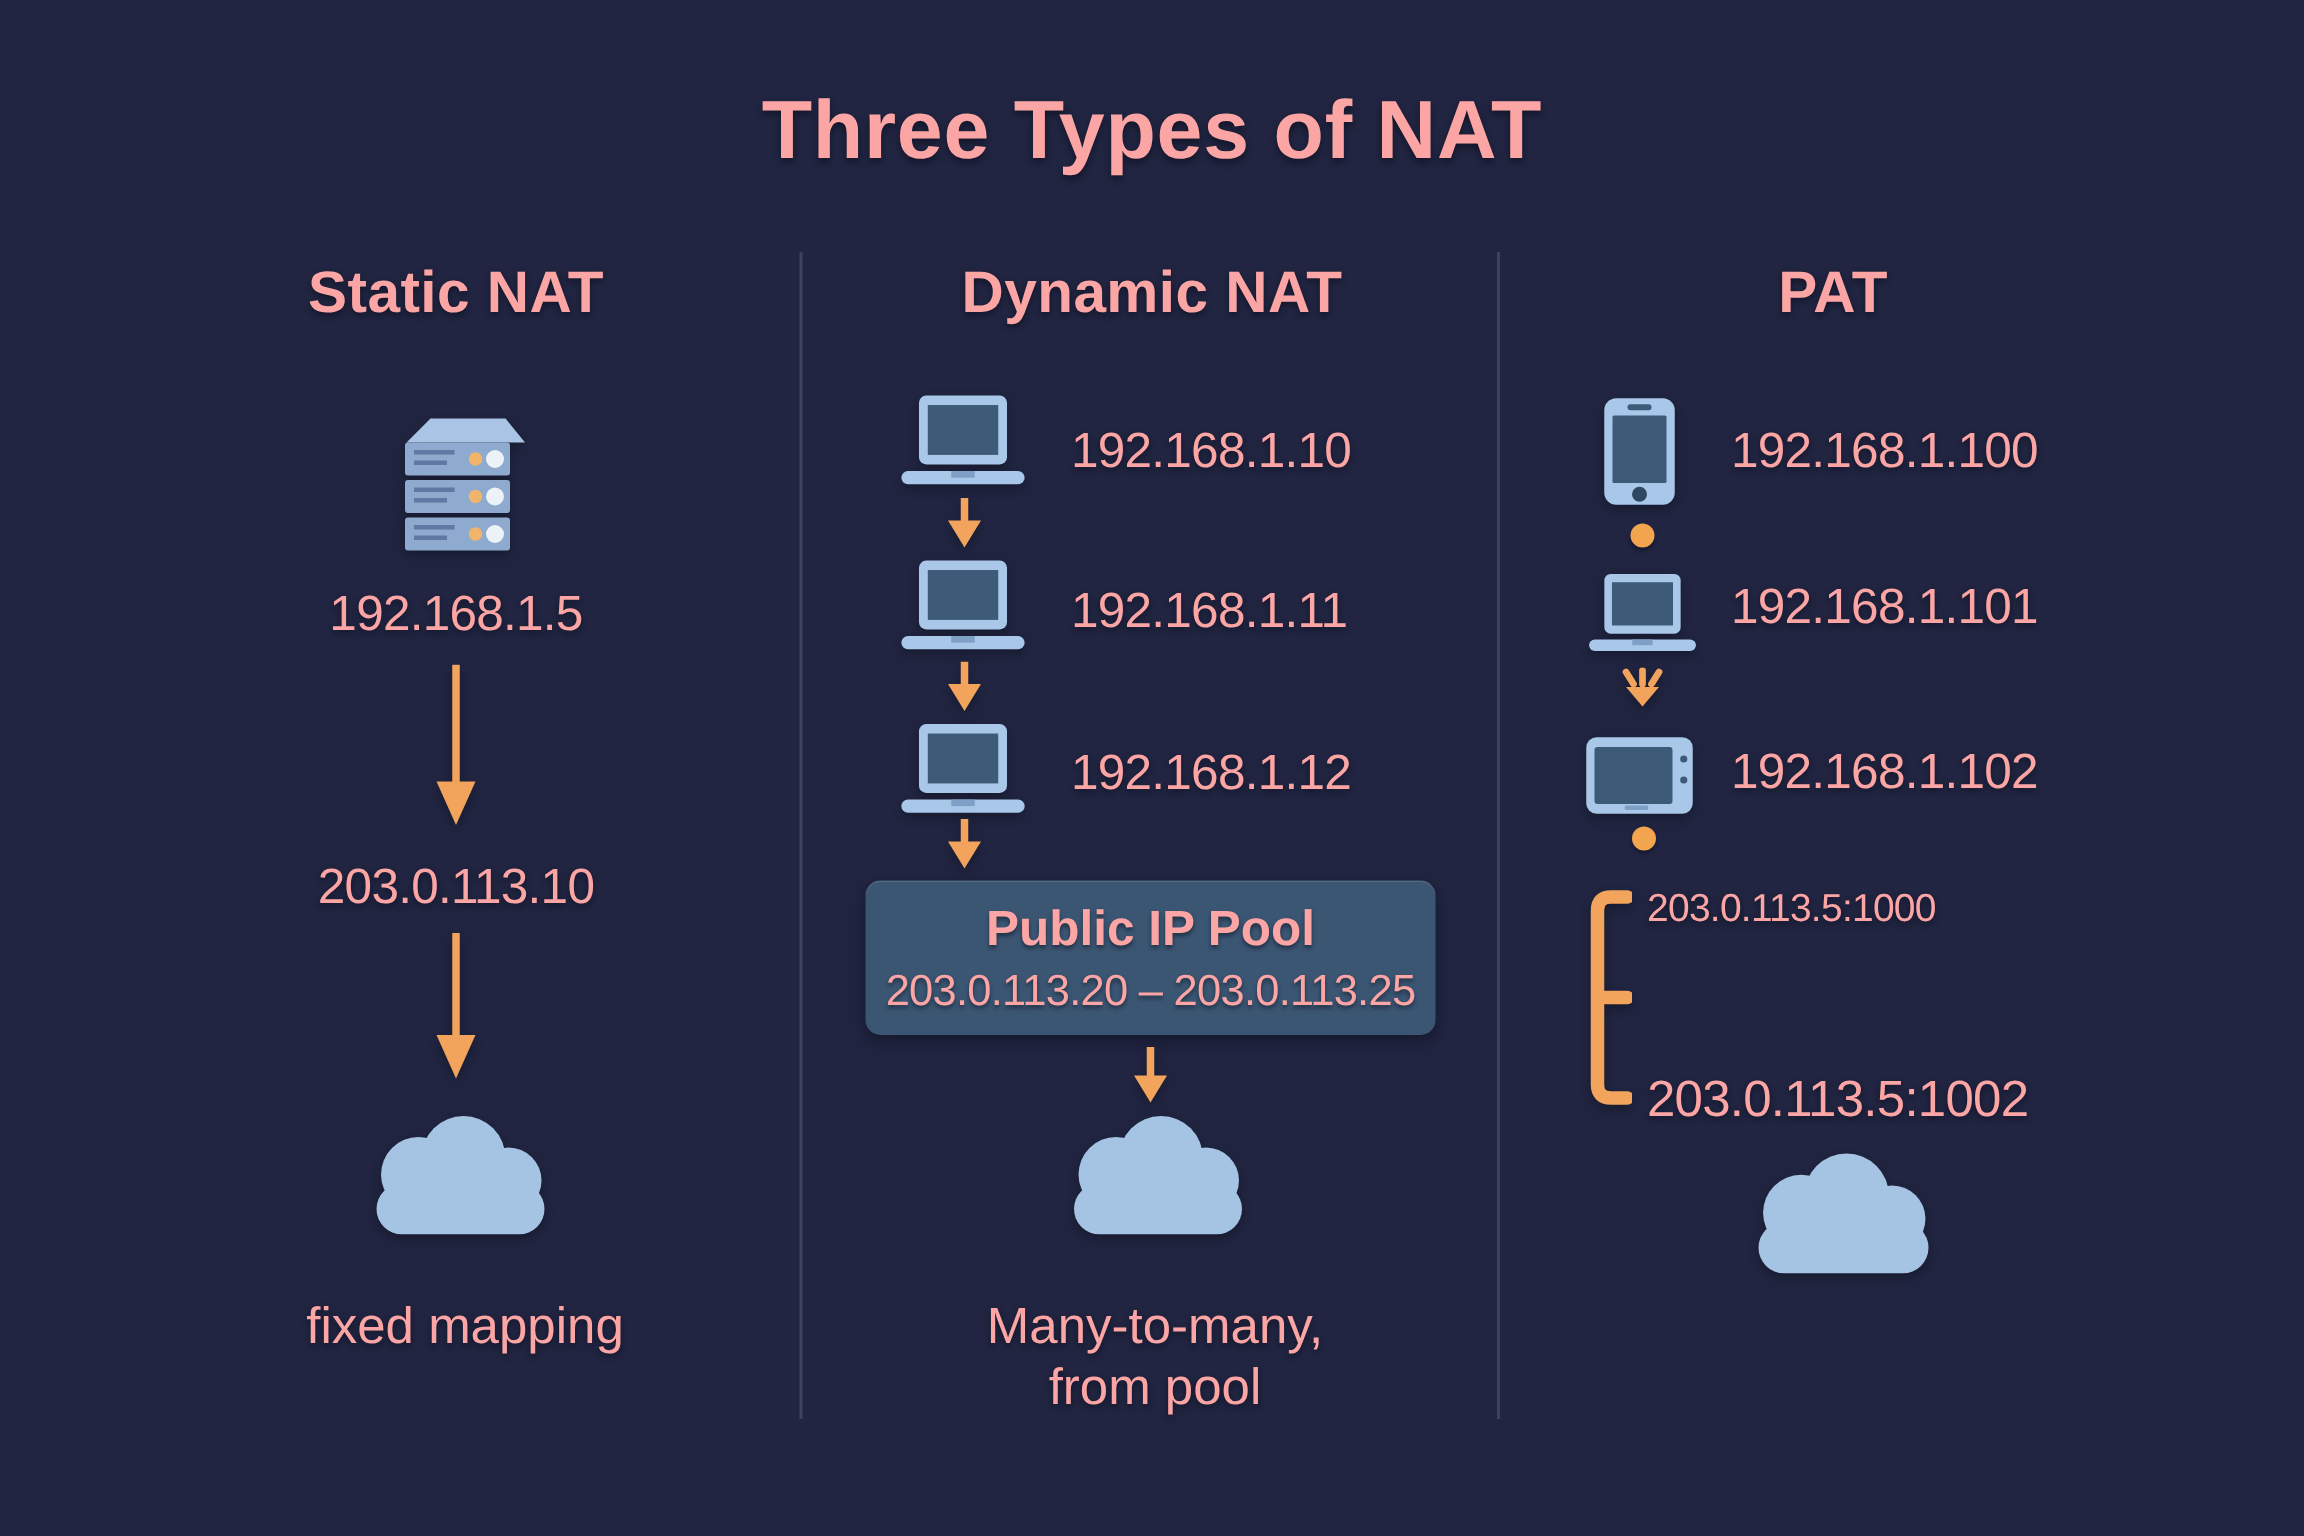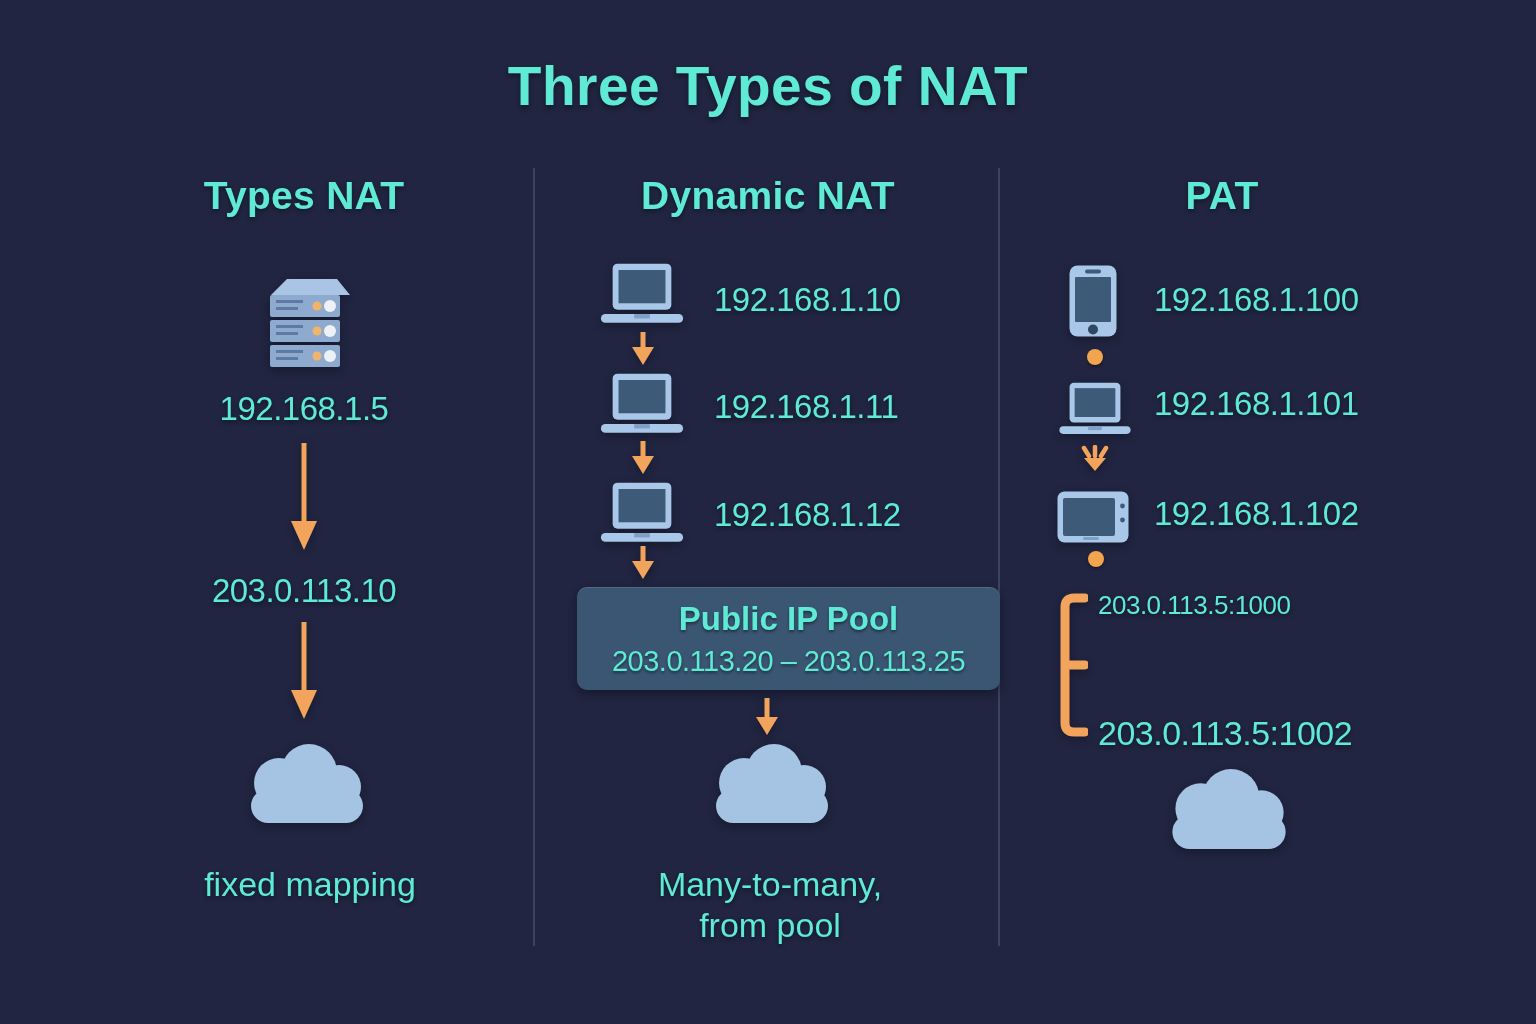--- a/index.html
+++ b/index.html
@@ -1,20 +1,20 @@
 <!DOCTYPE html>
 <html><head>
 <meta charset="utf-8">
 <style>
   html,body{margin:0;padding:0;background:#14172a;}
   .canvas{
     position:relative;width:1536px;height:1024px;overflow:hidden;
     background:#212541;
     font-family:"Liberation Sans","DejaVu Sans",sans-serif;
-    color:#5eead4;
+    color:#fca5a5;
   }
   .abs{position:absolute;}
   .ctr{transform:translateX(-50%);}
   .title{
     width:100%;text-align:center;top:54px;left:0;margin:0;
     font-size:55px;font-weight:700;letter-spacing:.5px;
     text-shadow:0 3px 5px rgba(8,10,22,.55);
   }
   .heading{
     font-size:39px;font-weight:700;letter-spacing:.3px;white-space:nowrap;
@@ -23,41 +23,41 @@
   .ip{
     font-size:33px;font-weight:500;letter-spacing:-.5px;white-space:nowrap;
     text-shadow:0 2px 4px rgba(8,10,22,.55);
   }
   .caption{
     font-size:34px;line-height:41px;text-align:center;white-space:nowrap;
     text-shadow:0 2px 4px rgba(8,10,22,.55);
   }
   .divider{width:2px;height:778px;top:168px;background:#3E435C;}
   .pool-box{
-    left:577px;top:587px;width:423px;height:103px;
+    left:577px;top:587px;width:380px;height:103px;
     background:#3B5673;border-radius:10px;text-align:center;
     box-shadow:0 4px 10px rgba(8,10,22,.45), inset 0 1px 0 rgba(255,255,255,.12);
   }
   .pool-title{font-size:33px;font-weight:700;margin-top:13px;text-shadow:0 2px 3px rgba(8,10,22,.5);}
   .pool-range{font-size:29px;letter-spacing:-.5px;margin-top:7px;text-shadow:0 2px 3px rgba(8,10,22,.5);}
   .dot{width:16px;height:16px;border-radius:50%;background:#F2A44E;box-shadow:0 2px 3px rgba(8,10,22,.5);}
   svg{display:block;}
   .icon{filter:drop-shadow(0 3px 4px rgba(8,10,22,.45));}
 </style>
 </head>
 <body>
 
 <div class="canvas">
 
   <h1 class="abs title">Three Types of NAT</h1>
 
   <div class="abs divider" style="left:533px;"></div>
   <div class="abs divider" style="left:998px;"></div>
 
-  <div class="abs heading ctr" style="left:304px;top:174px;">Types NAT</div>
+  <div class="abs heading ctr" style="left:304px;top:174px;">Static NAT</div>
 
   <svg class="abs icon" style="left:258px;top:271px;" width="92" height="98" viewBox="0 0 92 98">
     <polygon points="13,24 29,8 79,8 92,24" fill="#A9C4E4"></polygon>
     <g fill="#8EAACE">
       <rect x="12" y="24" width="70" height="22" rx="2"></rect>
       <rect x="12" y="49" width="70" height="22" rx="2"></rect>
       <rect x="12" y="74" width="70" height="22" rx="2"></rect>
     </g>
     <g fill="#5E79A3">
       <rect x="18" y="29" width="27" height="3"></rect>

